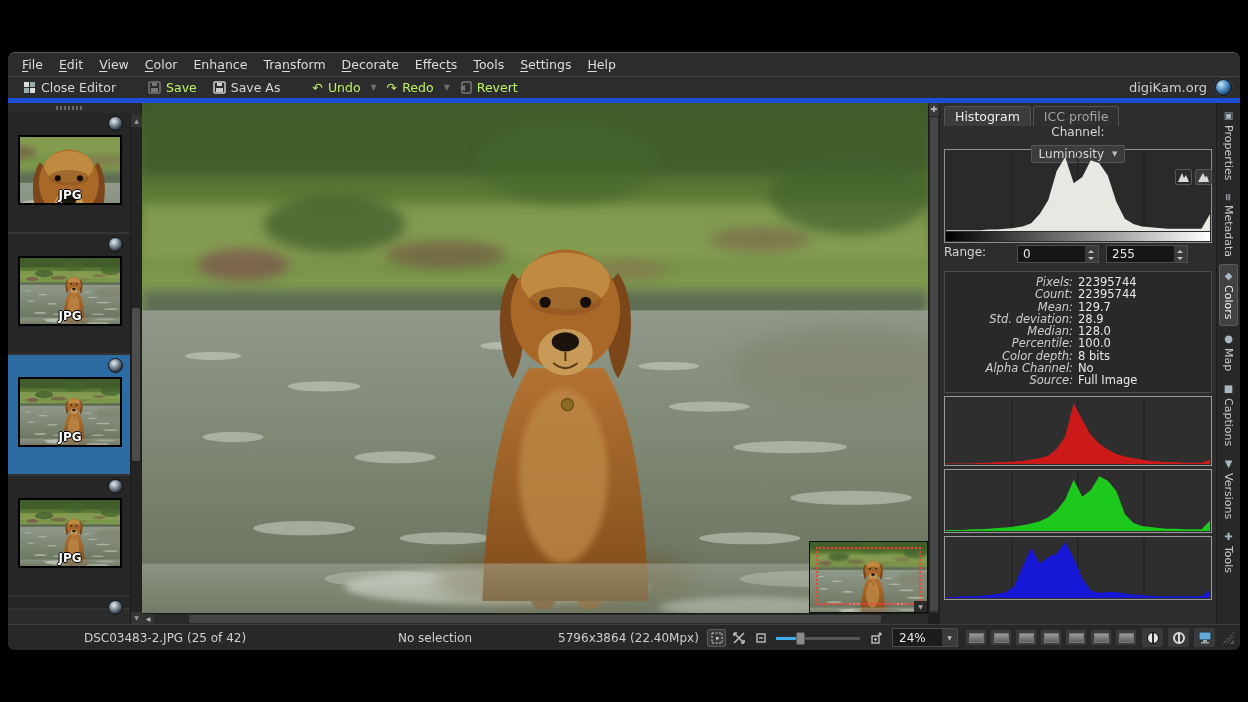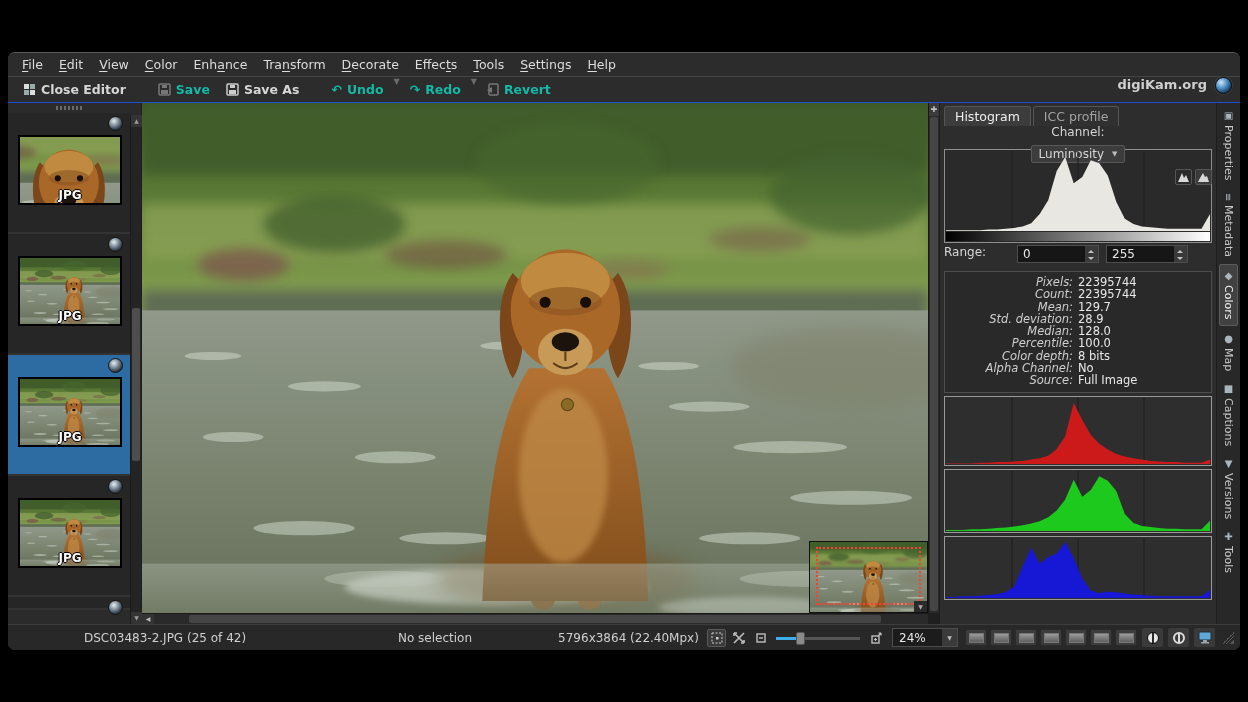--- a/index.html
+++ b/index.html
@@ -9,25 +9,25 @@
     background:#2d2d2d; border-radius:7px; border-top:1px solid #5a5a5a;
     display:flex; flex-direction:column; overflow:hidden; }
 
   
   .menubar { height:24px; display:flex; align-items:center; padding:0 6px;
     background:#2c2c2c; border-bottom:1px solid #454545; }
   .menu-item { padding:2px 8px; font-size:12.5px; color:#dcdcdc; cursor:default; }
   .mn { text-decoration:underline; text-underline-offset:2px; }
 
   
-  .toolbar { height:26px; display:flex; gap:2px; padding:0 8px;
-    background:#2c2c2c; border-bottom:1px solid #1d4ed8; font-size:12.5px;font-weight:bold; }
+  .toolbar { height:26px; display:flex; align-items:center; gap:2px; padding:0 8px;
+    background:#2c2c2c; border-bottom:5px solid #1d4ed8; font-size:12.5px; }
   .tb-btn { display:flex; align-items:center; gap:5px; padding:2px 7px; color:#d6d6d6;
     border-radius:2px; }
-  .tb-btn.disabled { color:#14b8a6; }
+  .tb-btn.disabled { color:#bef264; }
   .tb-btn svg { display:block; }
   .tb-arrow { color:#6c6c6c; font-size:8px; padding:0 1px; }
   .tb-gap { width:14px; }
   .toolbar .spacer { flex:1; }
   .brand { color:#cfcfcf; font-size:13px; margin-right:6px; }
   .logo { width:17px; height:17px; border-radius:50%;
     background:radial-gradient(circle at 34% 30%, #cfe6f7, #4e90c8 40%, #1a3c60 75%, #0a1524);
     border:1px solid #111; box-shadow:0 0 0 1px #3c3c3c; }
 
   

